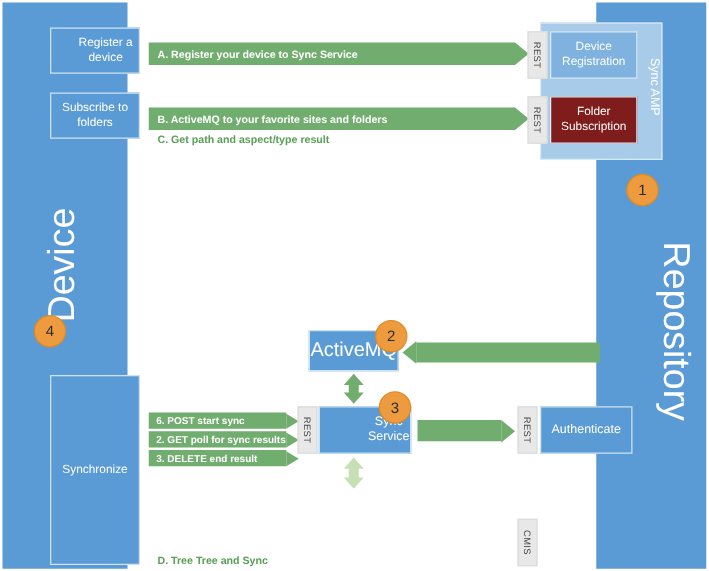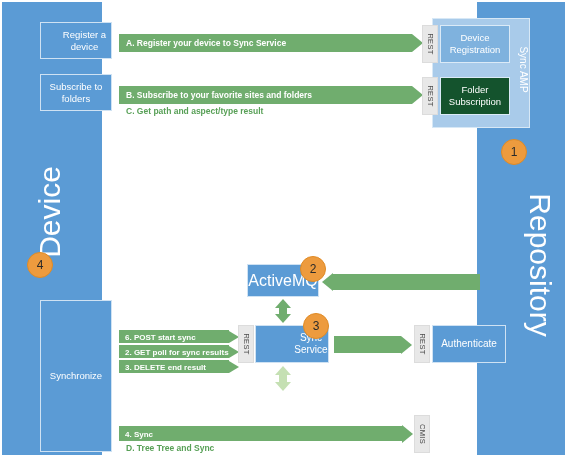--- a/index.html
+++ b/index.html
@@ -84,21 +84,21 @@
   #node-subscribe  { left: 40px;  top: 74px;  width: 72px; height: 37px; }
   #node-synchronize{ left: 40px;  top: 300px; width: 72px; height: 152px; }
 
   #node-activemq   { left: 247px; top: 264px; width: 72px; height: 33px; font-size: 16px; }
   #node-syncservice{ left: 255px; top: 325px; width: 74px; height: 38px; font-size: 10px; padding-left: 38px; }
   #node-postgres   { left: 247px; top: 393px; width: 72px; height: 33px; font-size: 10px; }
 
   #node-devreg     { left: 440px; top: 25px;  width: 70px; height: 38px;
                      background: #7FB2DE; border-color: #dbeaf7; }
   #node-foldersub  { left: 440px; top: 77px;  width: 70px; height: 38px;
-                     background: #14532d; border-color: #dbeaf7; text-align: center; }
+                     background: #7f1d1d; border-color: #dbeaf7; text-align: center; }
   #node-authenticate{left: 432px; top: 325px; width: 74px; height: 38px; font-size: 10px; }
   #node-content    { left: 432px; top: 415px; width: 74px; height: 38px; font-size: 10px; }
 
   
   #amp-container {
     position: absolute;
     left: 432px; top: 18px; width: 98px; height: 110px;
     background: #A9CBEA;
     border: 1px solid #d7e8f6;
     z-index: 10;
@@ -321,21 +321,21 @@
 
   <div id="arrow-a" class="harrow right">
     <div class="shaft"></div>
     <div class="head"></div>
     <div class="label">A. Register your device to Sync Service</div>
   </div>
 
   <div id="arrow-b" class="harrow right">
     <div class="shaft"></div>
     <div class="head"></div>
-    <div class="label">B. Subscribe to your favorite sites and folders</div>
+    <div class="label">B. ActiveMQ to your favorite sites and folders</div>
   </div>
 
   <div id="caption-c" class="caption">C. Get path and aspect/type result</div>
 
   <div id="arrow-activemq" class="harrow left">
     <div class="shaft"></div>
     <div class="head"></div>
   </div>
 
   <div id="arrow-auth" class="harrow right">
@@ -354,25 +354,20 @@
     <div class="head"></div>
     <div class="label">2. GET poll for sync results</div>
   </div>
 
   <div id="arrow-s3" class="harrow right thin">
     <div class="shaft"></div>
     <div class="head"></div>
     <div class="label">3. DELETE end result</div>
   </div>
 
-  <div id="arrow-sync4" class="harrow right thin">
-    <div class="shaft"></div>
-    <div class="head"></div>
-    <div class="label">4. Sync</div>
-  </div>
 
   <div id="caption-d" class="caption">D. Tree Tree and Sync</div>
 
   <div id="varrow-mq" class="varrow">
     <div class="vhead up"></div>
     <div class="vshaft"></div>
     <div class="vhead down"></div>
   </div>
 
   <div id="varrow-pg" class="varrow">

